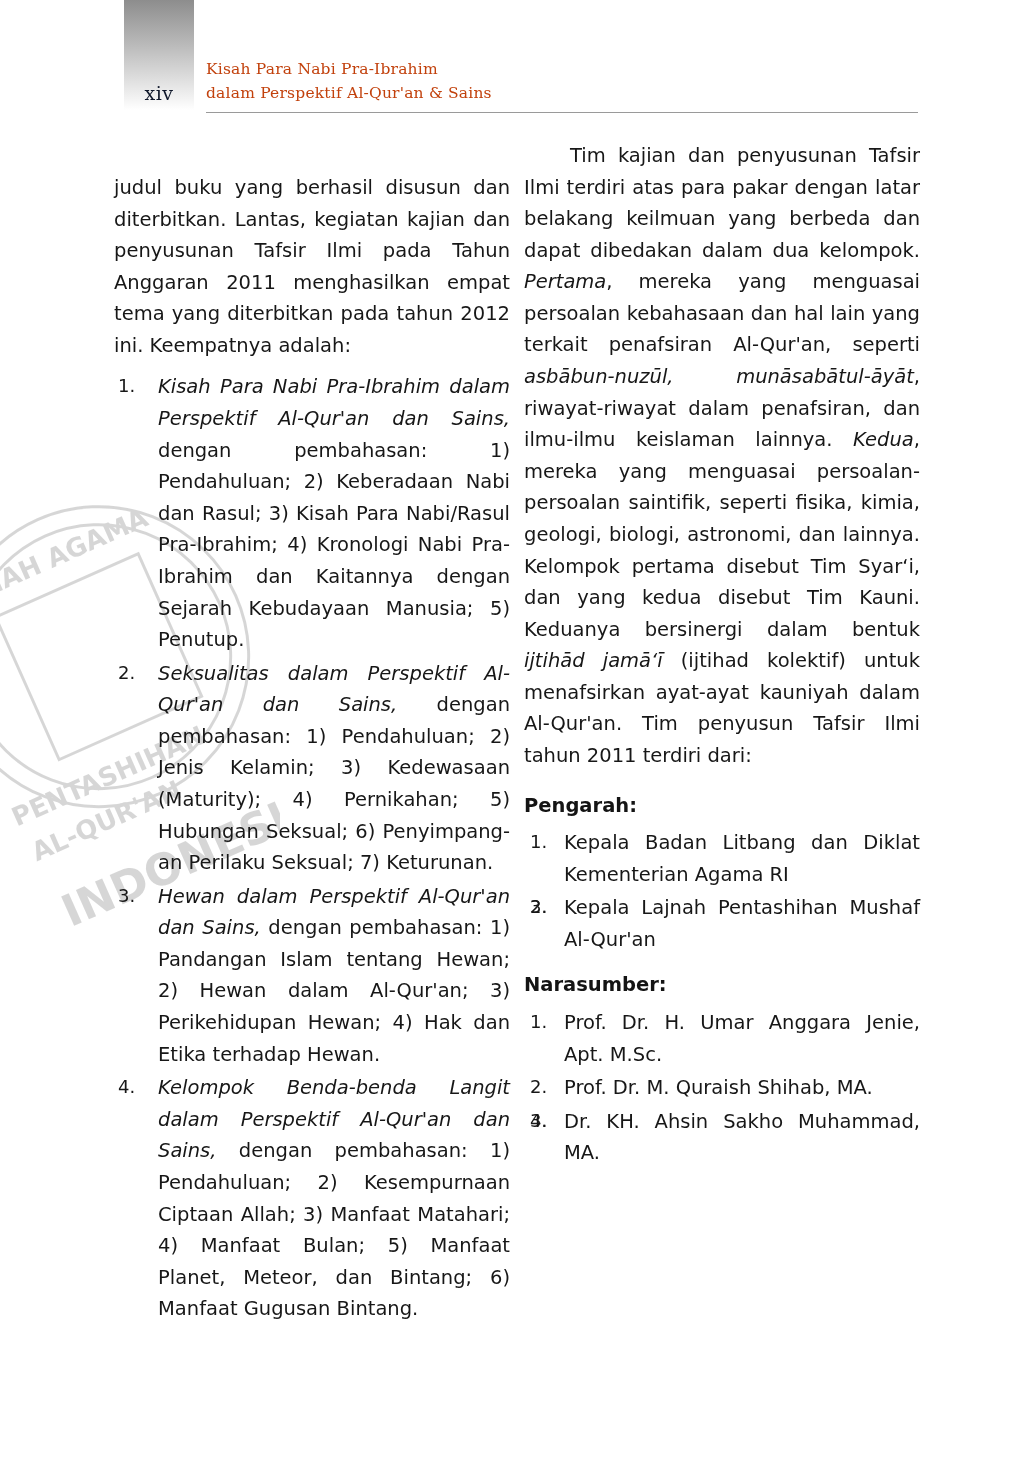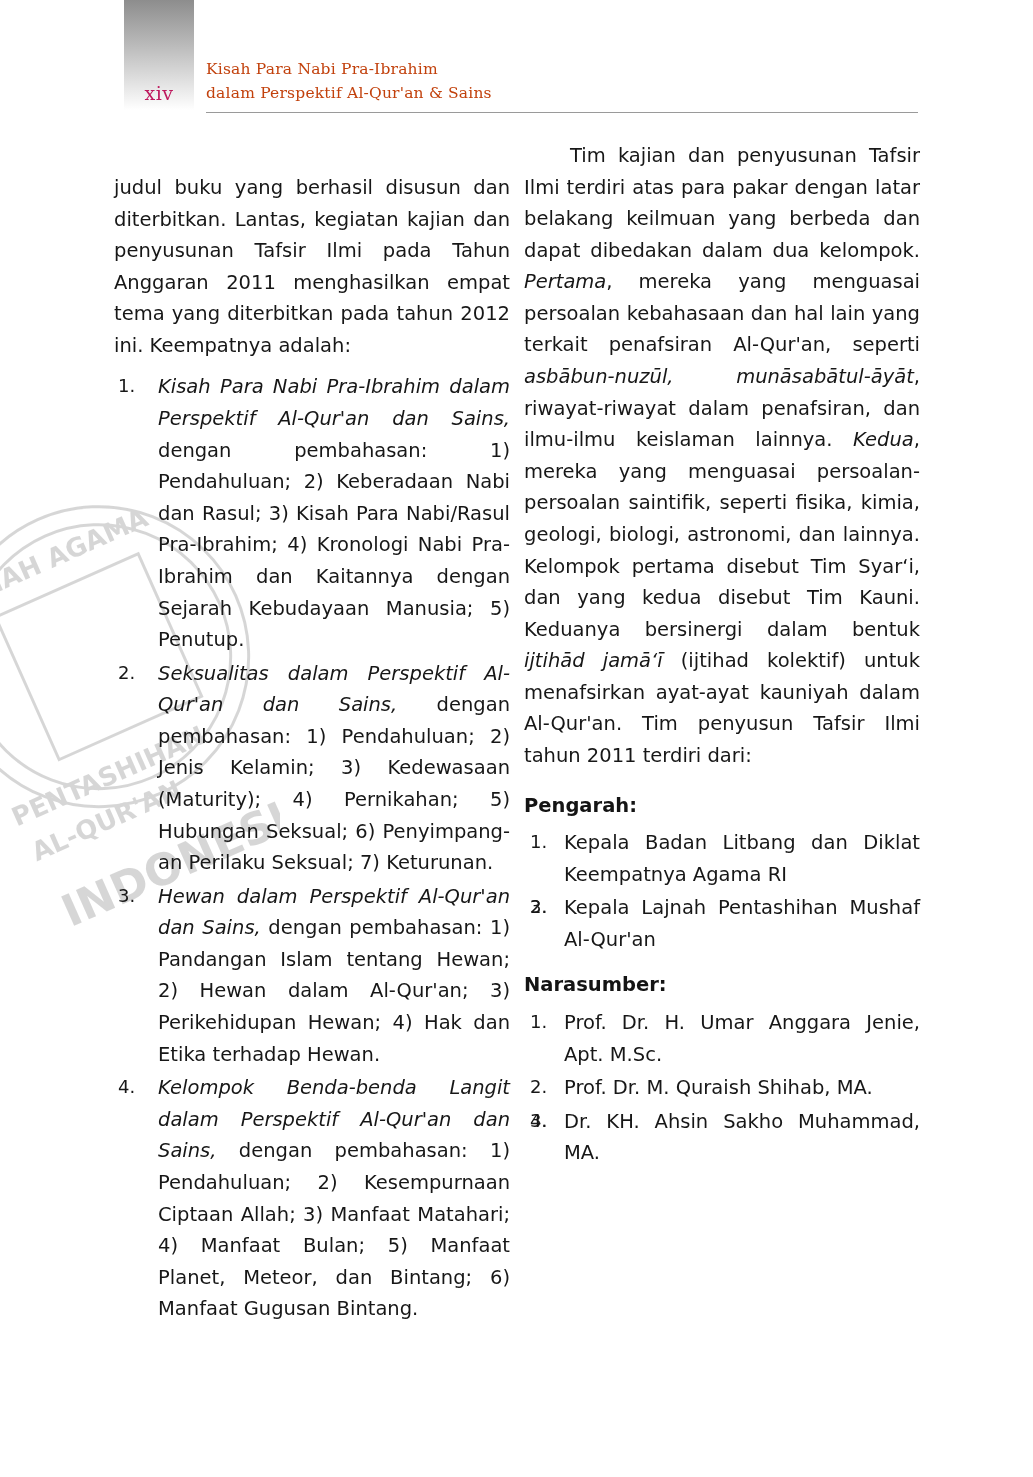--- a/index.html
+++ b/index.html
@@ -45,21 +45,21 @@
     background: linear-gradient(180deg, #8d8d8d 0%, #b9b9b9 40%, #ffffff 100%);
   }
   .folio {
     position: absolute;
     left: 124px;
     top: 82px;
     width: 70px;
     text-align: center;
     font-family: "DejaVu Serif", serif;
     font-size: 19px;
-    color: #be185d;
+    color: #0f172a;
     letter-spacing: 0.5px;
   }
   .running-head {
     position: absolute;
     left: 206px;
     top: 57px;
     font-family: "DejaVu Serif", serif;
     font-size: 15.5px;
     line-height: 1.55;
     color: #c2410c;
@@ -175,21 +175,21 @@
   </div>
 
   <div class="col col-right">
     <p class="para" style="text-indent:46px;">
       <span>Tim kajian dan penyusunan Tafsir Ilmi terdiri atas para pakar dengan latar belakang keilmuan yang berbeda dan dapat dibedakan dalam dua kelompok. </span><span class="it">Pertama</span><span>, mereka yang menguasai persoalan kebahasaan dan hal lain yang terkait penafsiran Al-Qur'an, seperti </span><span class="it">asbābun-nuzūl, munāsabātul-āyāt</span><span>, riwayat-riwayat dalam penafsiran, dan ilmu-ilmu keislaman lainnya. </span><span class="it">Kedua</span><span>, mereka yang menguasai persoalan-persoalan saintifik, seperti fisika, kimia, geologi, biologi, astronomi, dan lainnya. Kelompok pertama disebut Tim Syar‘i, dan yang kedua disebut Tim Kauni. Keduanya bersinergi dalam bentuk </span><span class="it">ijtihād jamā‘ī</span><span> (ijtihad kolektif) untuk menafsirkan ayat-ayat kauniyah dalam Al-Qur'an. Tim penyusun Tafsir Ilmi tahun 2011 terdiri dari:</span>
     </p>
 
     <h4 class="subhead first">Pengarah:</h4>
     <ol class="num tight">
       <li>
-        <span class="marker">1.</span><span>Kepala Badan Litbang dan Diklat Keempatnya Agama RI</span>
+        <span class="marker">1.</span><span>Kepala Badan Litbang dan Diklat Kementerian Agama RI</span>
       </li>
       <li>
         <span class="marker">2.</span>
       </li>
       <li>
         <span class="marker">3.</span><span>Kepala Lajnah Pentashihan Mushaf Al-Qur'an</span>
       </li>
     </ol>
 
     <h4 class="subhead">Narasumber:</h4>

